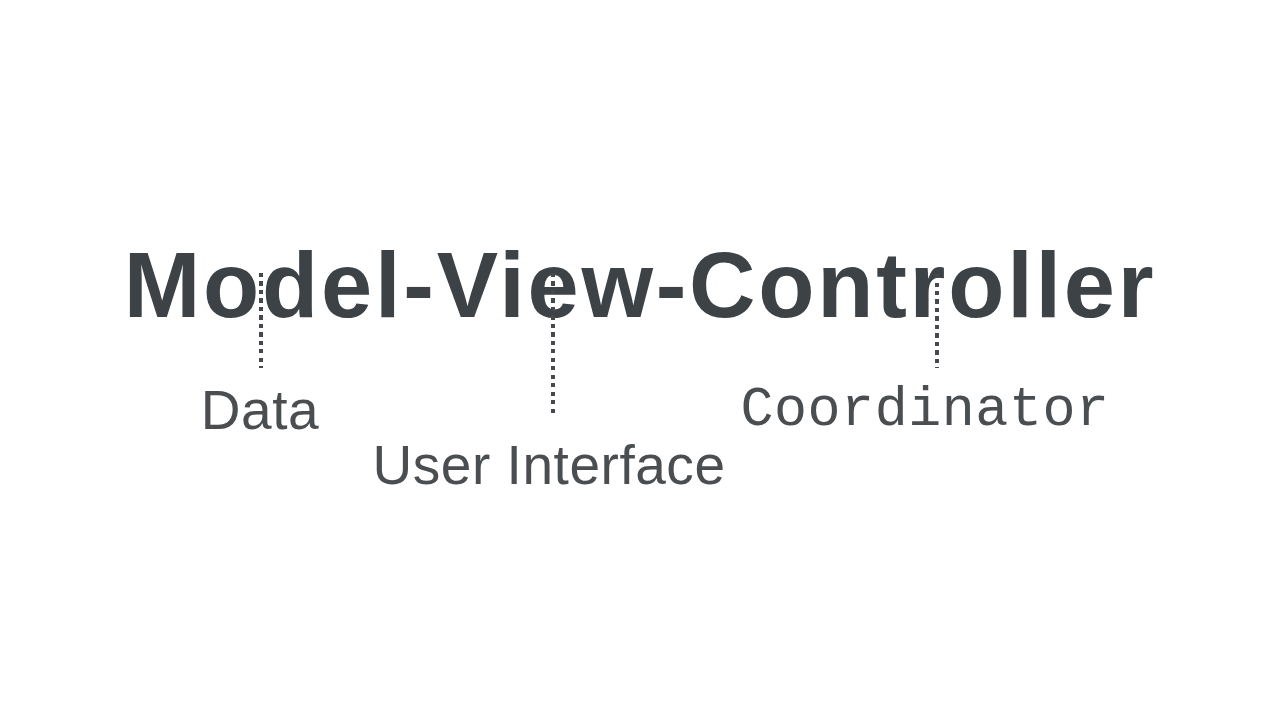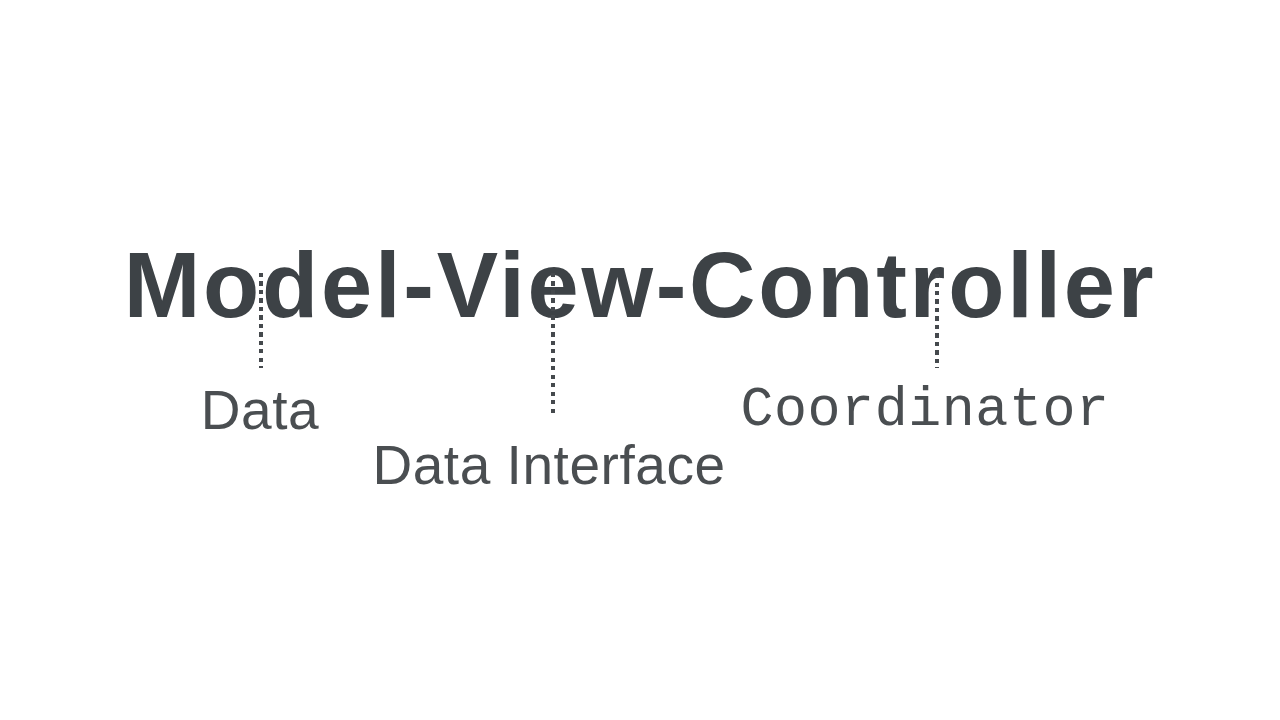--- a/index.html
+++ b/index.html
@@ -64,16 +64,16 @@
 
 <div class="stage">
 
   <h1 class="title">Model-View-Controller</h1>
 
   <div class="connector c1"></div>
   <div class="connector c2"></div>
   <div class="connector c3"></div>
 
   <div class="meaning m1">Data</div>
-  <div class="meaning m2">Data Interface</div>
+  <div class="meaning m2">User Interface</div>
   <div class="meaning m3">Coordinator</div>
 
 </div>
 
 </body></html>

